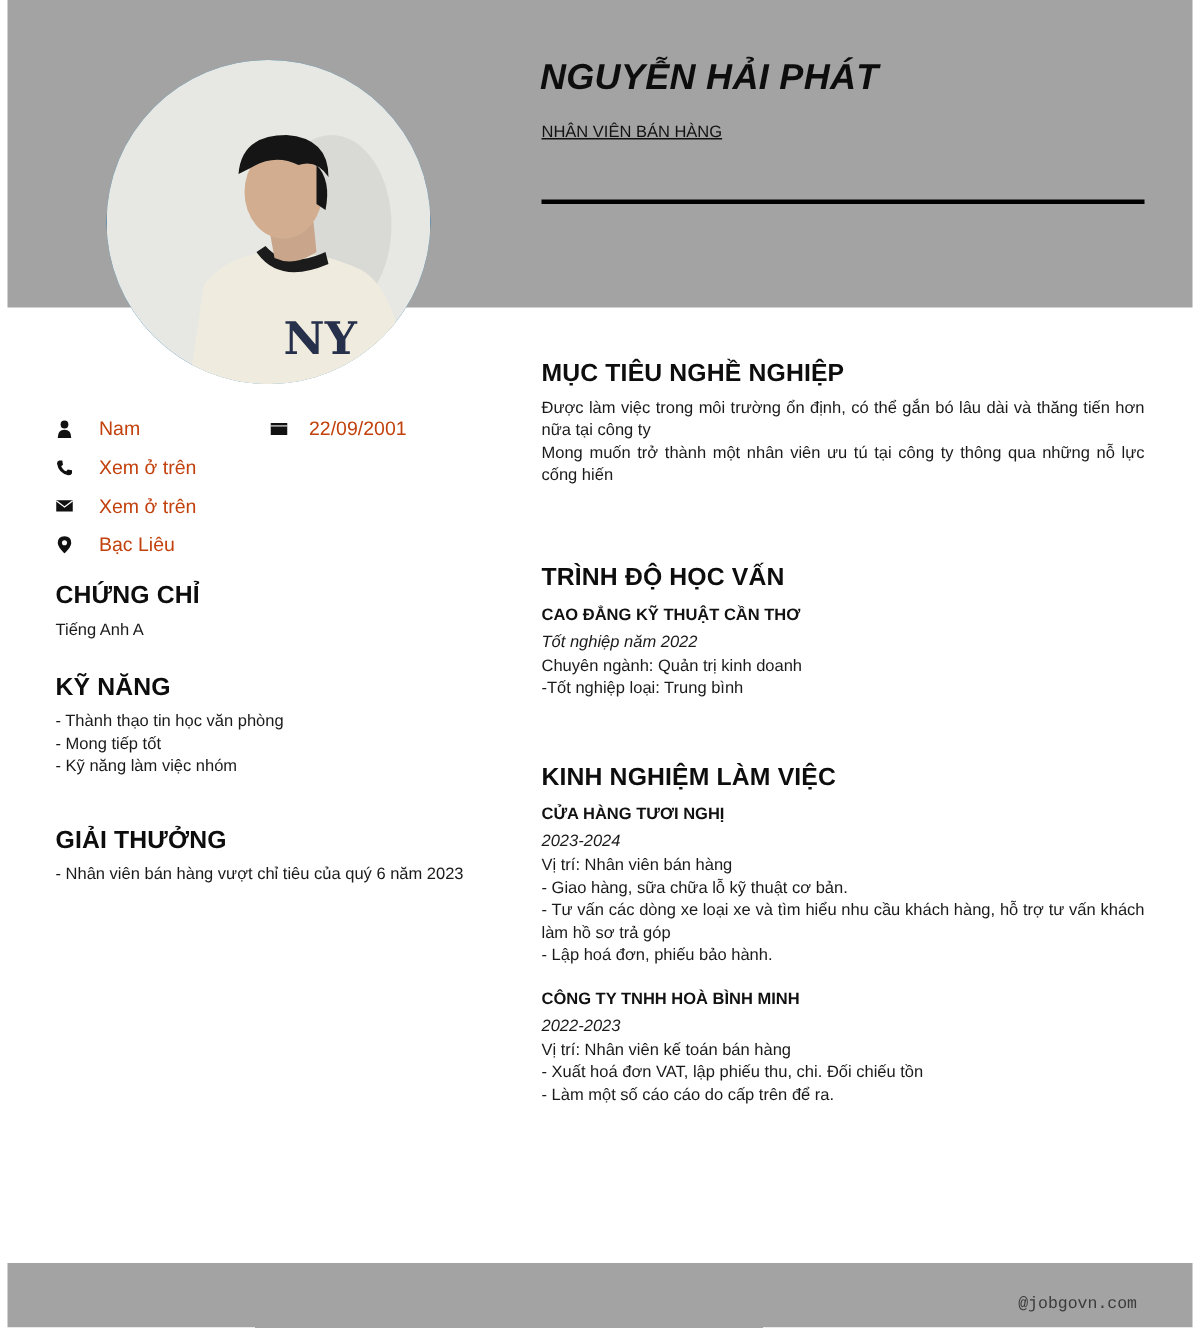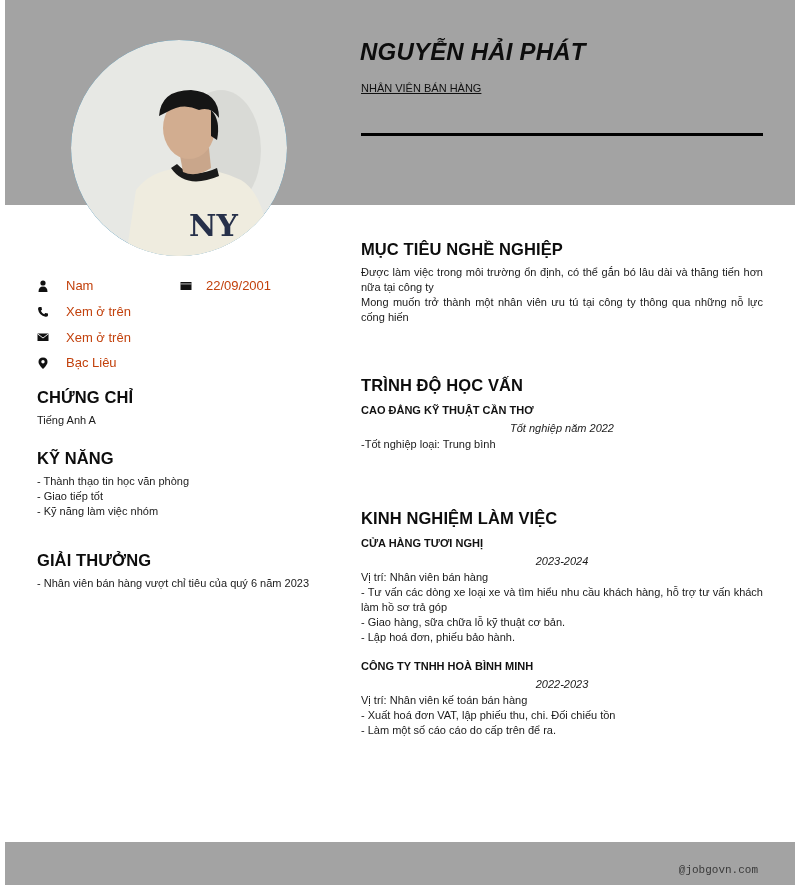--- a/index.html
+++ b/index.html
@@ -52,21 +52,21 @@
     .small-text { font-size: 11px; line-height: 15px; color: #1a1a1a; }
     .justify { text-align: justify; }
 
     .left-sec-cert { position: absolute; left: 37px; top: 388px; width: 284px; }
     .left-sec-skills { position: absolute; left: 37px; top: 449px; width: 284px; }
     .left-sec-awards { position: absolute; left: 37px; top: 551px; width: 284px; }
 
     
     .right-sec { position: absolute; left: 361px; width: 402px; }
     .sub-title { font-size: 11px; font-weight: bold; color: #111; line-height: 18px; }
-    .italic { font-style: italic; font-size: 11px; line-height: 18px; color: #1a1a1a; text-align: center; }
+    .italic { font-style: italic; font-size: 11px; line-height: 18px; color: #1a1a1a; }
   </style>
 </head>
 <body>
 
 <div class="header-band"></div>
 
 <div class="avatar">
   <svg viewBox="0 0 216 216">
     <rect width="216" height="216" fill="#e7e8e4"></rect>
     <ellipse cx="150" cy="110" rx="40" ry="60" fill="#d9dad6"></ellipse>
@@ -136,51 +136,52 @@
 </div>
 
 <div class="left-sec-cert">
   <div class="sec-title">CHỨNG CHỈ</div>
   <div class="small-text">Tiếng Anh A</div>
 </div>
 
 <div class="left-sec-skills">
   <div class="sec-title">KỸ NĂNG</div>
   <div class="small-text">- Thành thạo tin học văn phòng</div>
-  <div class="small-text">- Giao tiếp tốt</div>
+  <div class="small-text">- Mong tiếp tốt</div>
   <div class="small-text">- Kỹ năng làm việc nhóm</div>
 </div>
 
 <div class="left-sec-awards">
   <div class="sec-title">GIẢI THƯỞNG</div>
   <div class="small-text">- Nhân viên bán hàng vượt chỉ tiêu của quý 6 năm 2023</div>
 </div>
 
 <div class="right-sec" style="top:240px;">
   <div class="sec-title">MỤC TIÊU NGHỀ NGHIỆP</div>
   <div class="small-text justify">Được làm việc trong môi trường ổn định, có thể gắn bó lâu dài và thăng tiến hơn nữa tại công ty</div>
   <div class="small-text justify">Mong muốn trở thành một nhân viên ưu tú tại công ty thông qua những nỗ lực cống hiến</div>
 </div>
 
 <div class="right-sec" style="top:376px;">
   <div class="sec-title">TRÌNH ĐỘ HỌC VẤN</div>
   <div class="sub-title">CAO ĐẲNG KỸ THUẬT CẦN THƠ</div>
   <div class="italic">Tốt nghiệp năm 2022</div>
+  <div class="small-text">Chuyên ngành: Quản trị kinh doanh</div>
   <div class="small-text">-Tốt nghiệp loại: Trung bình</div>
 </div>
 
 <div class="right-sec" style="top:509px;">
   <div class="sec-title">KINH NGHIỆM LÀM VIỆC</div>
 
   <div>
     <div class="sub-title">CỬA HÀNG TƯƠI NGHỊ</div>
     <div class="italic">2023-2024</div>
     <div class="small-text">Vị trí: Nhân viên bán hàng</div>
+    <div class="small-text">- Giao hàng, sữa chữa lỗ kỹ thuật cơ bản.</div>
     <div class="small-text justify">- Tư vấn các dòng xe loại xe và tìm hiểu nhu cầu khách hàng, hỗ trợ tư vấn khách làm hồ sơ trả góp</div>
-    <div class="small-text">- Giao hàng, sữa chữa lỗ kỹ thuật cơ bản.</div>
     <div class="small-text">- Lập hoá đơn, phiếu bảo hành.</div>
   </div>
 
   <div style="margin-top:12px;">
     <div class="sub-title">CÔNG TY TNHH HOÀ BÌNH MINH</div>
     <div class="italic">2022-2023</div>
     <div class="small-text">Vị trí: Nhân viên kế toán bán hàng</div>
     <div class="small-text">- Xuất hoá đơn VAT, lập phiếu thu, chi. Đối chiếu tồn</div>
     <div class="small-text">- Làm một số cáo cáo do cấp trên để ra.</div>
   </div>

